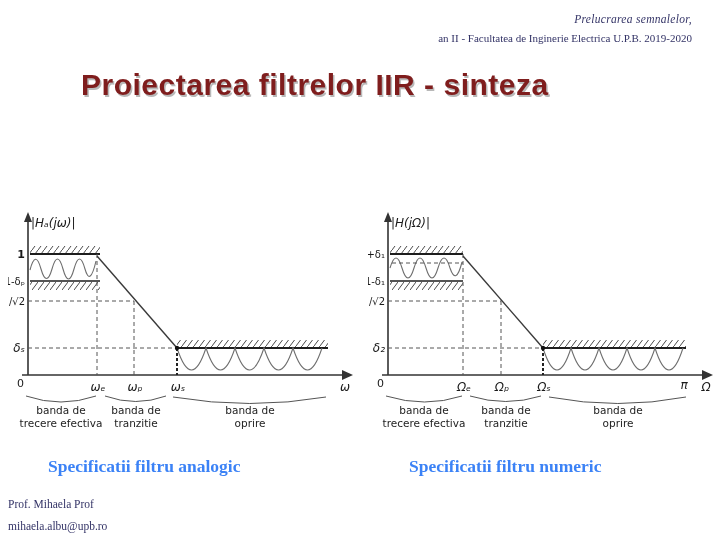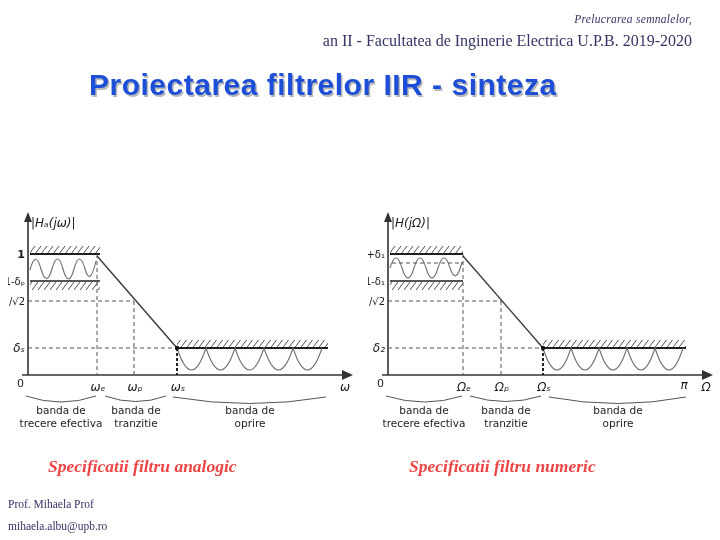--- a/index.html
+++ b/index.html
@@ -1,29 +1,29 @@
 <!DOCTYPE html>
 <html><head>
 <meta charset="utf-8">
 <style>
   html,body{margin:0;padding:0;background:#fff;}
   .slide{position:relative;width:720px;height:540px;background:#ffffff;overflow:hidden;
          font-family:"Liberation Serif",serif;}
   .hdr{position:absolute;top:13px;right:28px;text-align:right;color:#333366;}
   .hdr-l1{font-style:italic;font-size:11.5px;letter-spacing:.3px;}
-  .hdr-l2{font-size:16px;margin-top:7px;margin-left:18px;}
-  .title{position:absolute;left:89px;top:68px;margin:0;
+  .hdr-l2{font-size:11px;margin-top:7px;margin-left:18px;}
+  .title{position:absolute;left:81px;top:68px;margin:0;
          font-family:"Liberation Sans",sans-serif;font-weight:bold;font-size:30px;
-         color:#1d4ed8;text-shadow:1.5px 1.5px 0 #b8b8b8;letter-spacing:.5px;}
+         color:#7f1d1d;text-shadow:1.5px 1.5px 0 #b8b8b8;letter-spacing:.5px;}
   .body-text{position:absolute;left:30px;top:136px;width:665px;margin:0;
              font-size:21.5px;color:#0d0d0d;line-height:1.5;}
   .fig{position:absolute;top:210px;}
   .fig.left{left:8px;}
   .fig.right{left:368px;}
-  .caption{position:absolute;top:456px;font-weight:bold;font-size:17.5px;color:#ef4444;font-style:italic;}
+  .caption{position:absolute;top:456px;font-weight:bold;font-size:17.5px;color:#3b82f6;}
   .caption.left{left:48px;}
   .caption.right{left:390px;margin-left:19px;}
   .footer{position:absolute;left:8px;top:498px;color:#333366;font-size:11.5px;}
   .footer-l2{margin-top:10px;}
   
   .ax{stroke:#333;stroke-width:1.6;}
   .lim{stroke:#1d1d1d;}
   .dash{stroke:#555;stroke-width:1;stroke-dasharray:4 3;fill:none;}
   .dash2{stroke:#222;stroke-width:2;stroke-dasharray:3 2;fill:none;}
   .ripple{stroke:#6e6e6e;stroke-width:1.1;fill:none;}

